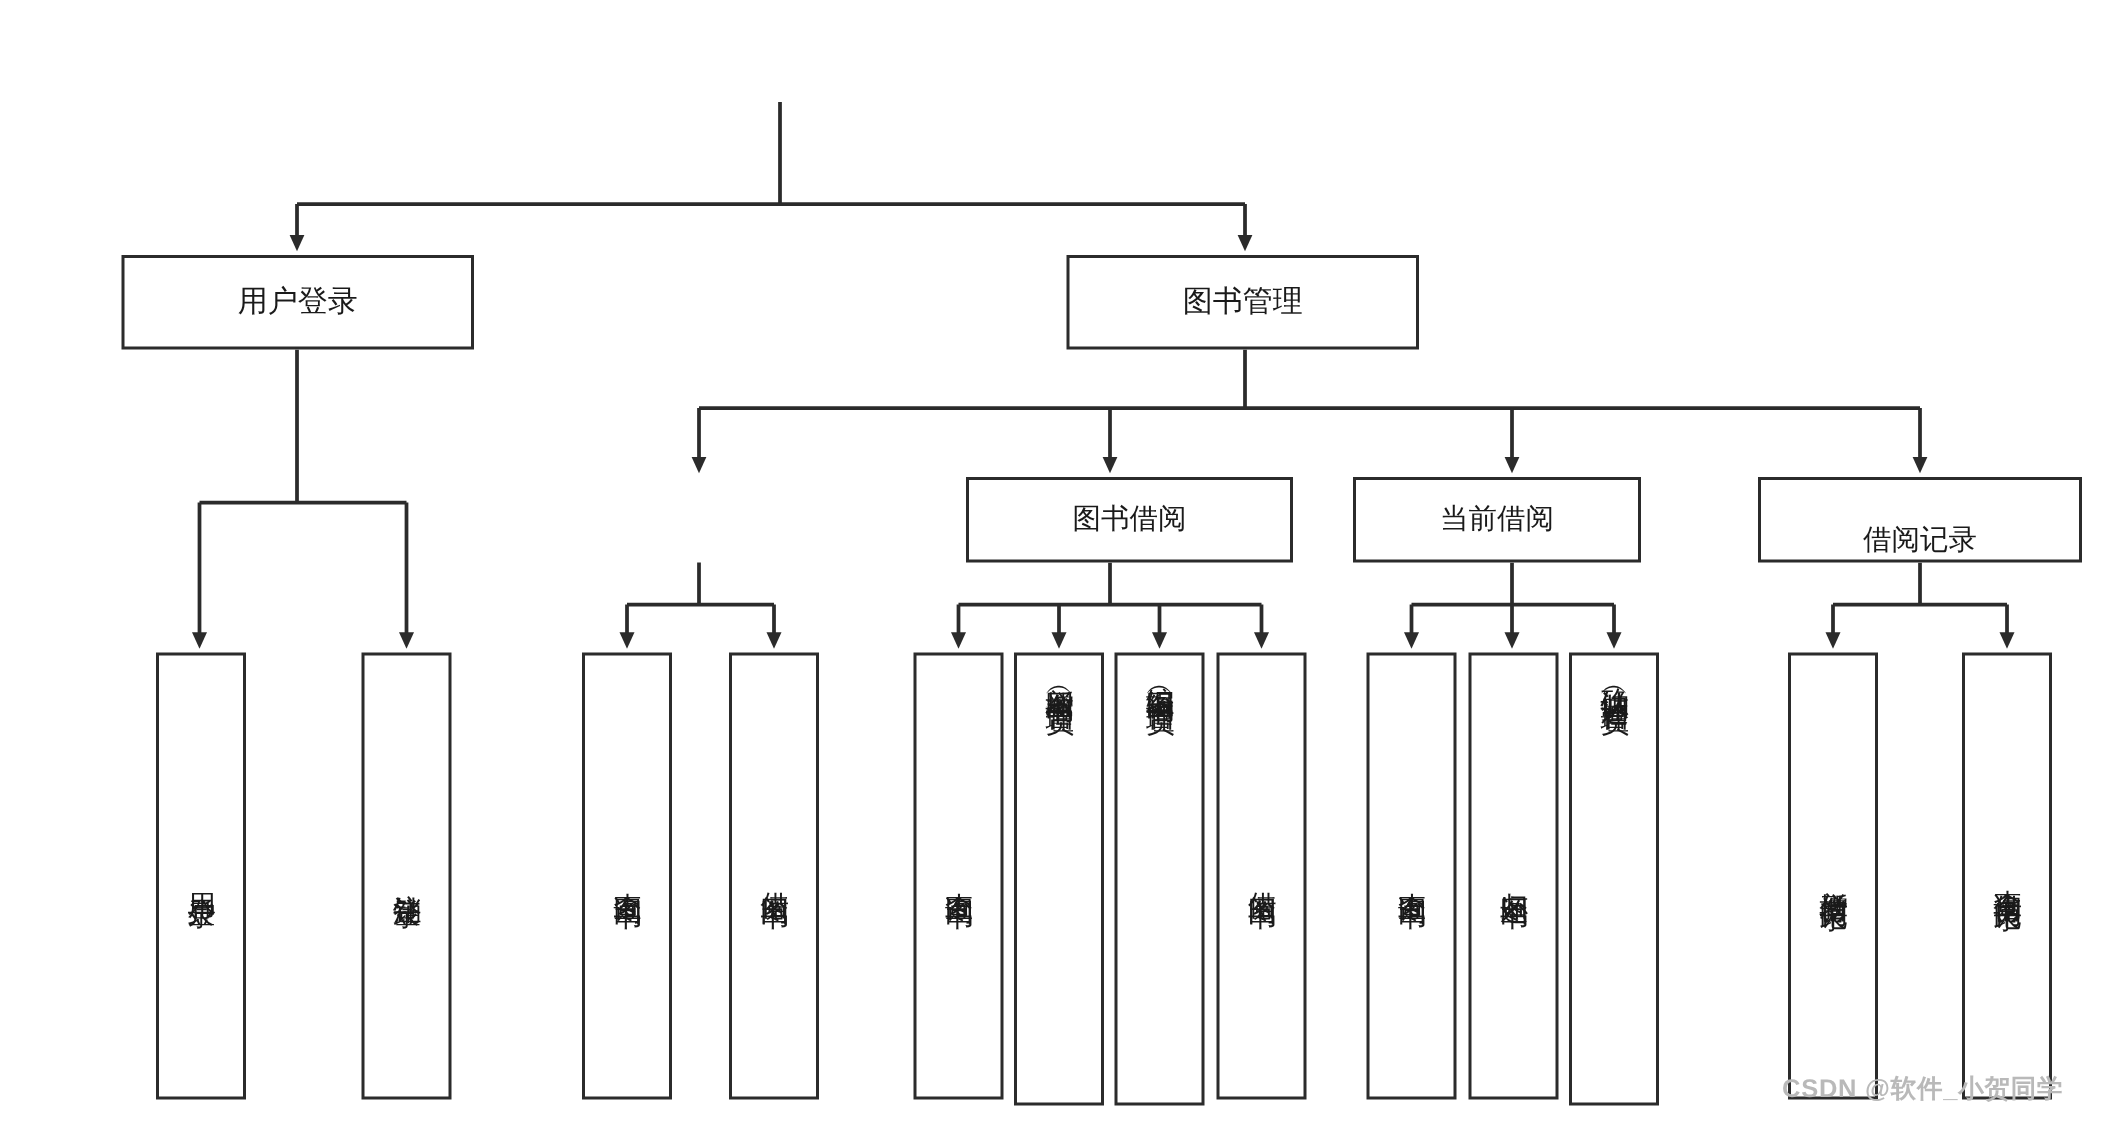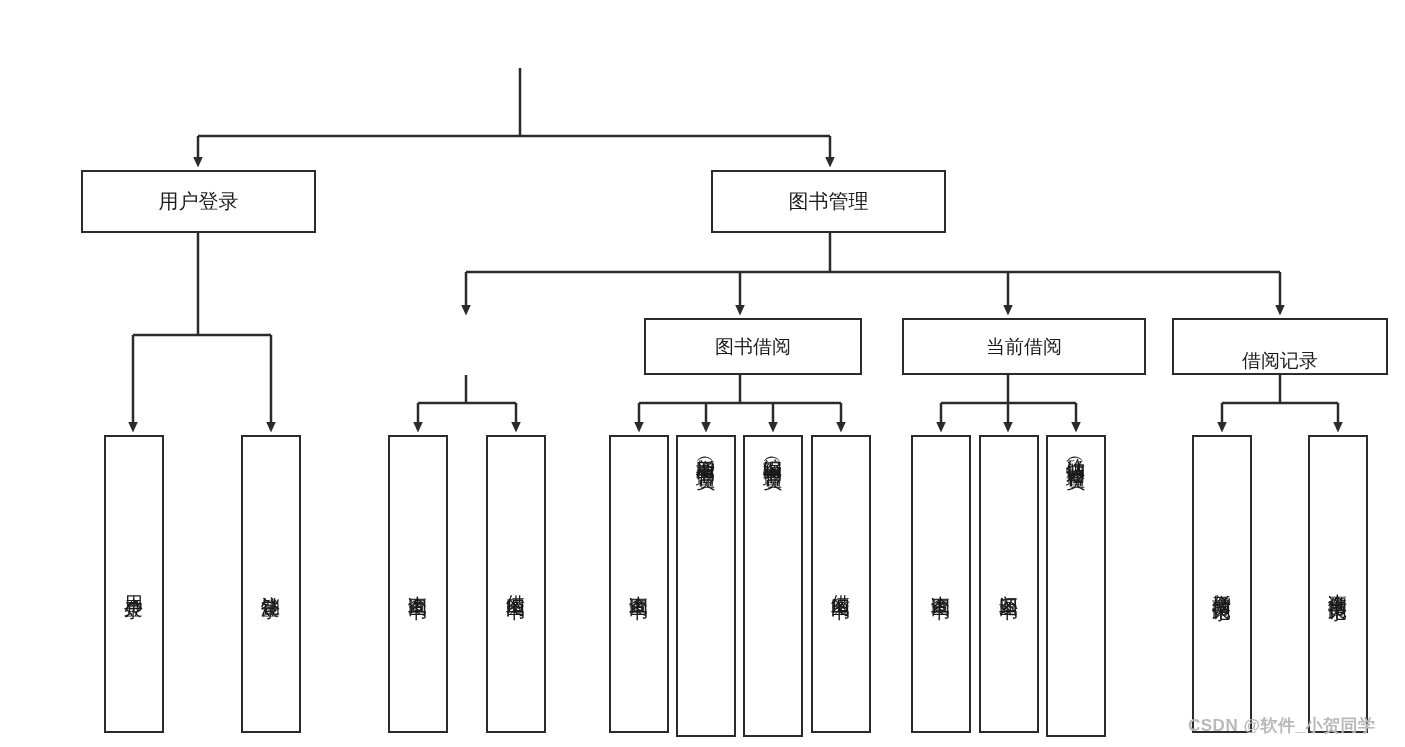--- a/index.html
+++ b/index.html
@@ -127,21 +127,21 @@
   <div class="node level-2" style="left:81px; top:170px; width:235px; height:63px;">
     <span class="node-label">用户登录</span>
   </div>
   <div class="node level-2" style="left:711px; top:170px; width:235px; height:63px;font-family:Liberation Serif, serif;">
     <span class="node-label">图书管理</span>
   </div>
 
   <div class="node level-3" style="left:644px; top:318px; width:218px; height:57px;">
     <span class="node-label">图书借阅</span>
   </div>
-  <div class="node level-3" style="left:902px; top:318px; width:244px; height:57px;">
+  <div class="node level-3" style="left:902px; top:318px; width:192px; height:57px;">
     <span class="node-label">当前借阅</span>
   </div>
   <div class="node level-3" style="left:1172px; top:318px; width:216px; height:57px;align-items:flex-end;">
     <span class="node-label">借阅记录</span>
   </div>
 
   <div class="node leaf centered" style="left:104px; top:435px; width:60px; height:298px;">
     <span class="node-label">用户登录</span>
   </div>
   <div class="node leaf centered" style="left:241px; top:435px; width:60px; height:298px;">

